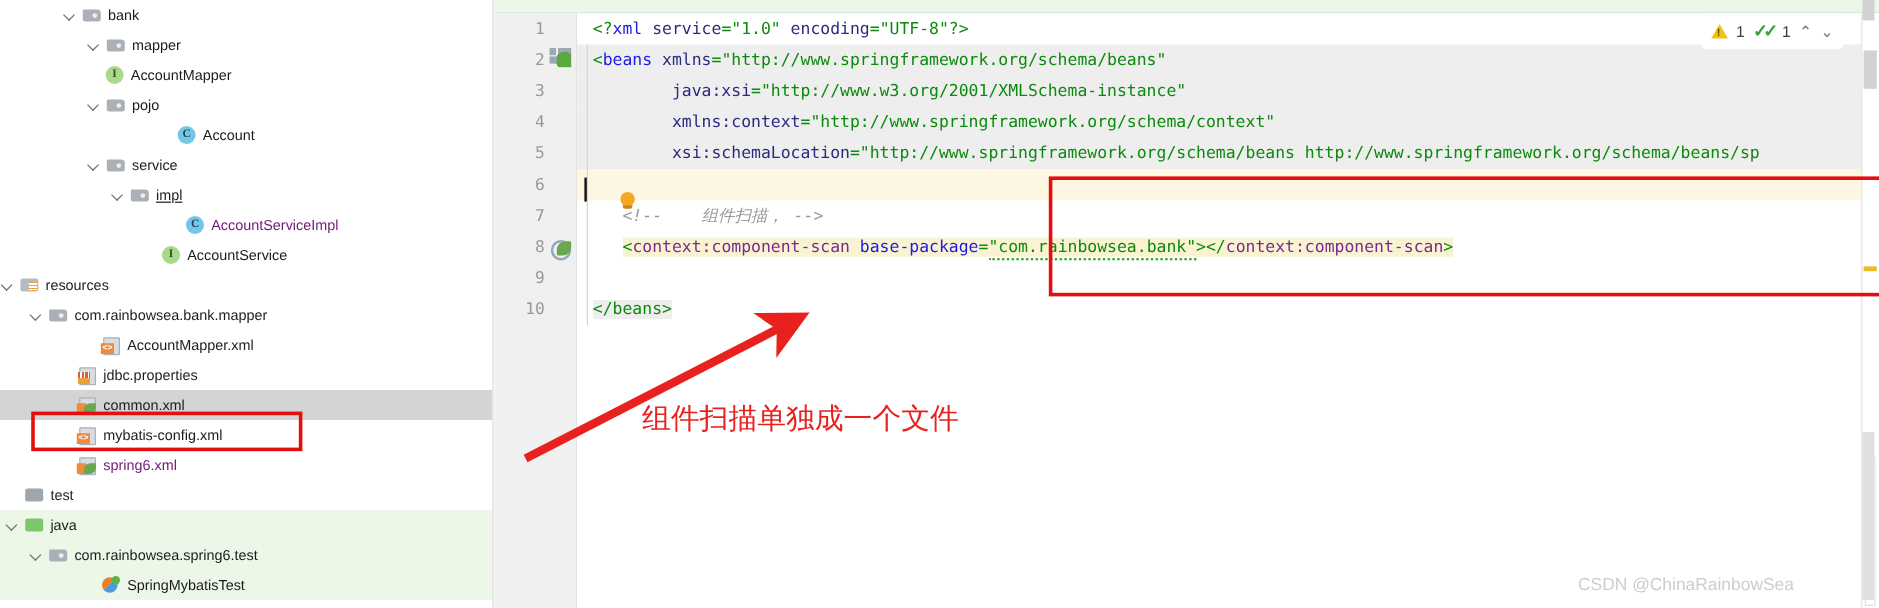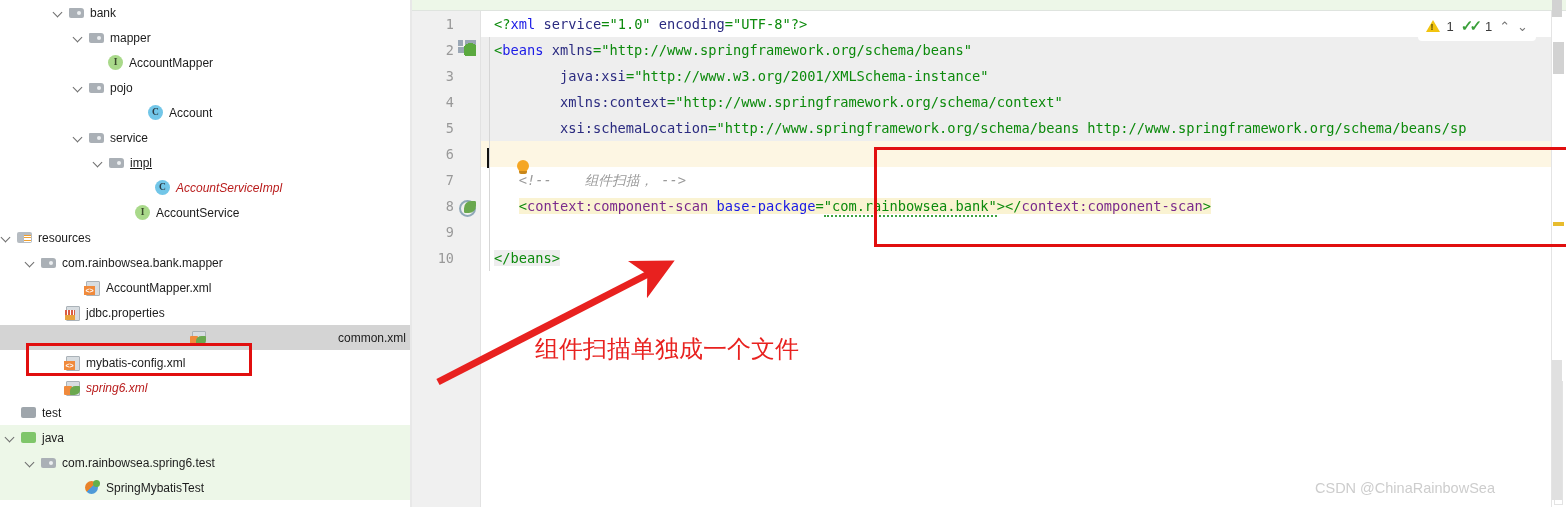--- a/index.html
+++ b/index.html
@@ -225,21 +225,21 @@
   }
   .ico.test-cls::after {
     content: "";
     position: absolute; left: 9px; top: 1px;
     width: 7px; height: 7px;
     border-radius: 50%;
     background: #62b04a;
   }
 
   .tree-label { color: #1c1c1c; }
-  .tree-label.link { color: #b91c1c; font-style: italic; }
+  .tree-label.link { color: #701a75; }
 
   
   #common-highlight {
     position: absolute;
     left: 26px; top: 343px;
     width: 226px; height: 33px;
     border: 3px solid #e10f0f;
     pointer-events: none;
     z-index: 9;
   }
@@ -548,21 +548,21 @@
         <div class="tree-row" style="padding-left: 52px;">
           <span class="chev open"></span>
           <span class="ico pkg"></span>
           <span class="tree-label">bank</span>
         </div>
         <div class="tree-row" style="padding-left: 72px;">
           <span class="chev open"></span>
           <span class="ico pkg"></span>
           <span class="tree-label">mapper</span>
         </div>
-        <div class="tree-row" style="padding-left: 91px;">
+        <div class="tree-row" style="padding-left: 71px;">
           <span class="chev none"></span>
           <span class="ico itf"></span>
           <span class="tree-label">AccountMapper</span>
         </div>
         <div class="tree-row" style="padding-left: 72px;">
           <span class="chev open"></span>
           <span class="ico pkg"></span>
           <span class="tree-label">pojo</span>
         </div>
         <div class="tree-row" style="padding-left: 131px;">
@@ -603,21 +603,21 @@
         <div class="tree-row" style="padding-left: 68px;">
           <span class="chev none"></span>
           <span class="ico xml"></span>
           <span class="tree-label">AccountMapper.xml</span>
         </div>
         <div class="tree-row" style="padding-left: 48px;">
           <span class="chev none"></span>
           <span class="ico props"></span>
           <span class="tree-label">jdbc.properties</span>
         </div>
-        <div class="tree-row selected" style="padding-left: 48px; justify-content: space-between;">
+        <div class="tree-row selected" style="padding-left: 48px;">
           <span class="chev none"></span>
           <span class="ico xml-spring">
             <span class="leafdot"></span>
           </span>
           <span class="tree-label">common.xml</span>
         </div>
         <div class="tree-row" style="padding-left: 48px;">
           <span class="chev none"></span>
           <span class="ico xml"></span>
           <span class="tree-label">mybatis-config.xml</span>

